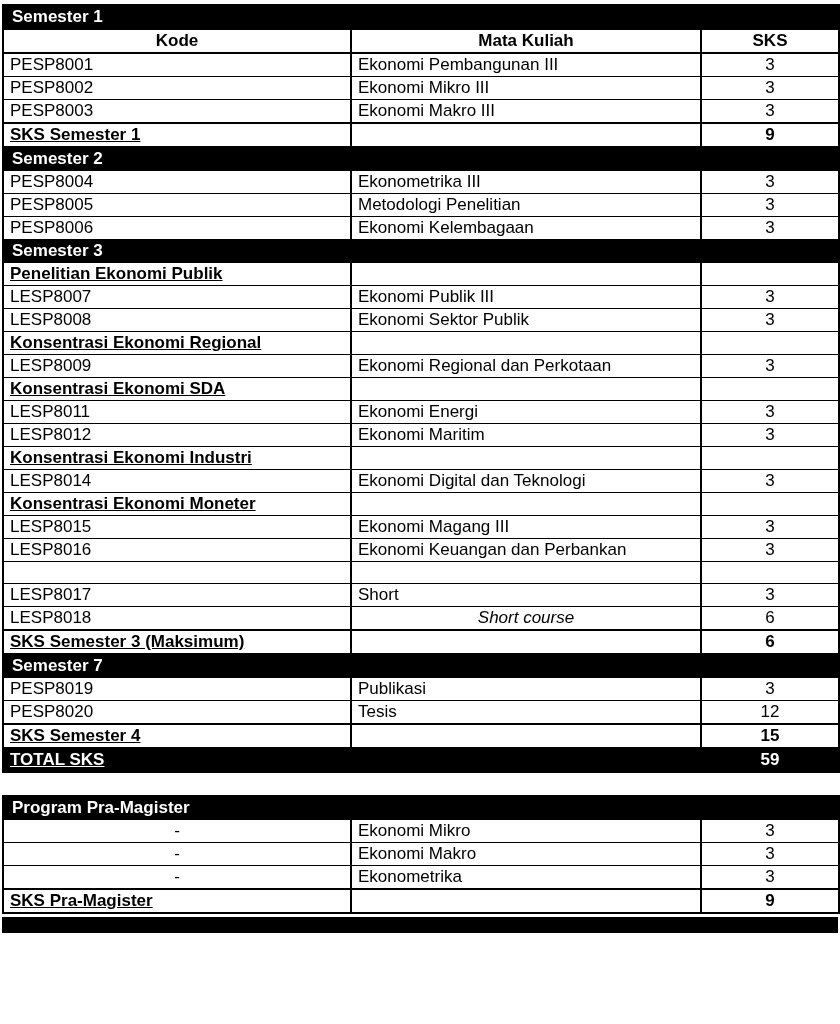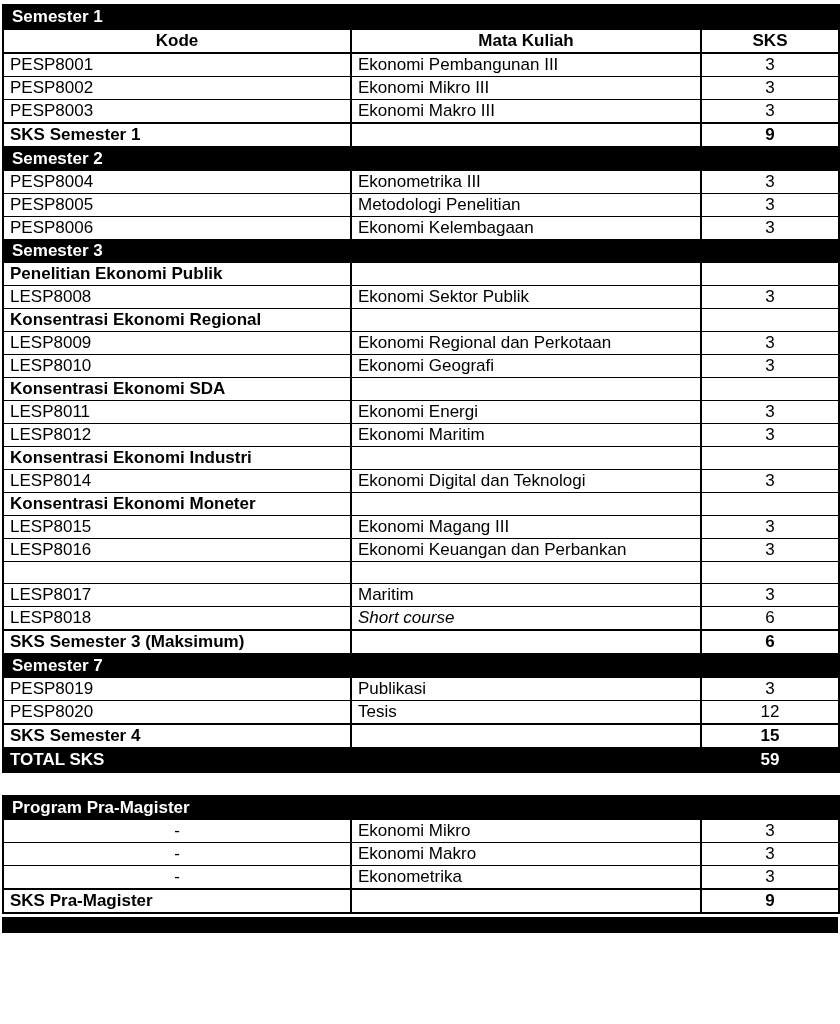--- a/index.html
+++ b/index.html
@@ -42,22 +42,22 @@
     background: #000;
     color: #fff;
     font-weight: bold;
     border-color: #000;
   }
   td.section-label { padding-left: 8px; }
 
   td.th { font-weight: bold; text-align: center; }
   td.sks { text-align: center; }
   td.bold { font-weight: bold; }
-  td.subheader-label, td.total-label, td.grand-label { font-weight: bold; }
-  td.italic { font-style: italic; }
+  td.subheader-label, td.total-label, td.grand-label { font-weight: bold; text-decoration: underline; }
+  td.italic { font-style: italic; text-align: center; }
   td.center { text-align: center; }
 
   .tbl-gap { height: 22px; }
 
   .bottom-bar {
     width: 836px;
     height: 16px;
     margin-top: 3px;
     background: #000;
   }
@@ -122,39 +122,39 @@
         </tr>
         <tr class="r-section">
           <td class="section-label" colspan="3">Semester 3</td>
         </tr>
         <tr class="r-subheader">
           <td class="subheader-label">Penelitian Ekonomi Publik</td>
           <td></td>
           <td></td>
         </tr>
         <tr class="r-course">
+          <td class="kode">LESP8007</td>
+          <td class="mk">Ekonomi Publik III</td>
+          <td class="sks">3</td>
+        </tr>
+        <tr class="r-course">
           <td class="kode">LESP8008</td>
           <td class="mk">Ekonomi Sektor Publik</td>
           <td class="sks">3</td>
         </tr>
         <tr class="r-subheader">
           <td class="subheader-label">Konsentrasi Ekonomi Regional</td>
           <td></td>
           <td></td>
         </tr>
         <tr class="r-course">
           <td class="kode">LESP8009</td>
           <td class="mk">Ekonomi Regional dan Perkotaan</td>
           <td class="sks">3</td>
         </tr>
-        <tr class="r-course">
-          <td class="kode">LESP8010</td>
-          <td class="mk">Ekonomi Geografi</td>
-          <td class="sks">3</td>
-        </tr>
         <tr class="r-subheader">
           <td class="subheader-label">Konsentrasi Ekonomi SDA</td>
           <td></td>
           <td></td>
         </tr>
         <tr class="r-course">
           <td class="kode">LESP8011</td>
           <td class="mk">Ekonomi Energi</td>
           <td class="sks">3</td>
         </tr>
@@ -188,21 +188,21 @@
           <td class="mk">Ekonomi Keuangan dan Perbankan</td>
           <td class="sks">3</td>
         </tr>
         <tr class="r-empty">
           <td></td>
           <td></td>
           <td></td>
         </tr>
         <tr class="r-course">
           <td class="kode">LESP8017</td>
-          <td class="mk">Maritim</td>
+          <td class="mk">Short</td>
           <td class="sks">3</td>
         </tr>
         <tr class="r-course">
           <td class="kode">LESP8018</td>
           <td class="mk italic">Short course</td>
           <td class="sks">6</td>
         </tr>
         <tr class="r-total">
           <td class="total-label">SKS Semester 3 (Maksimum)</td>
           <td></td>

